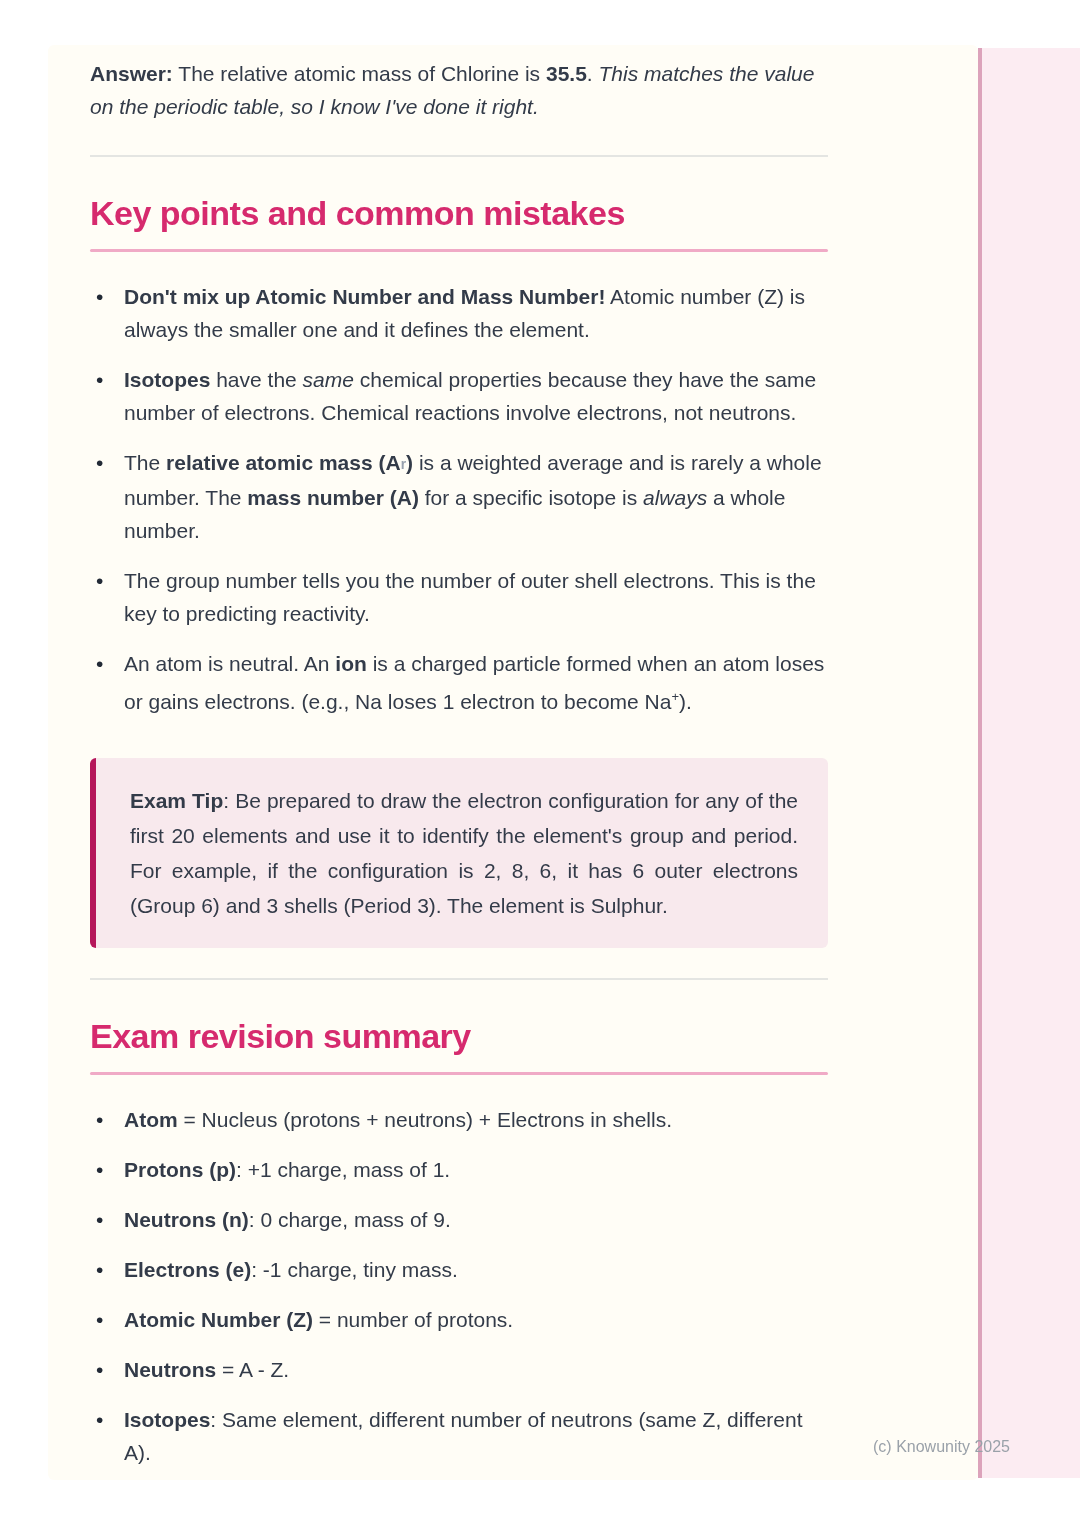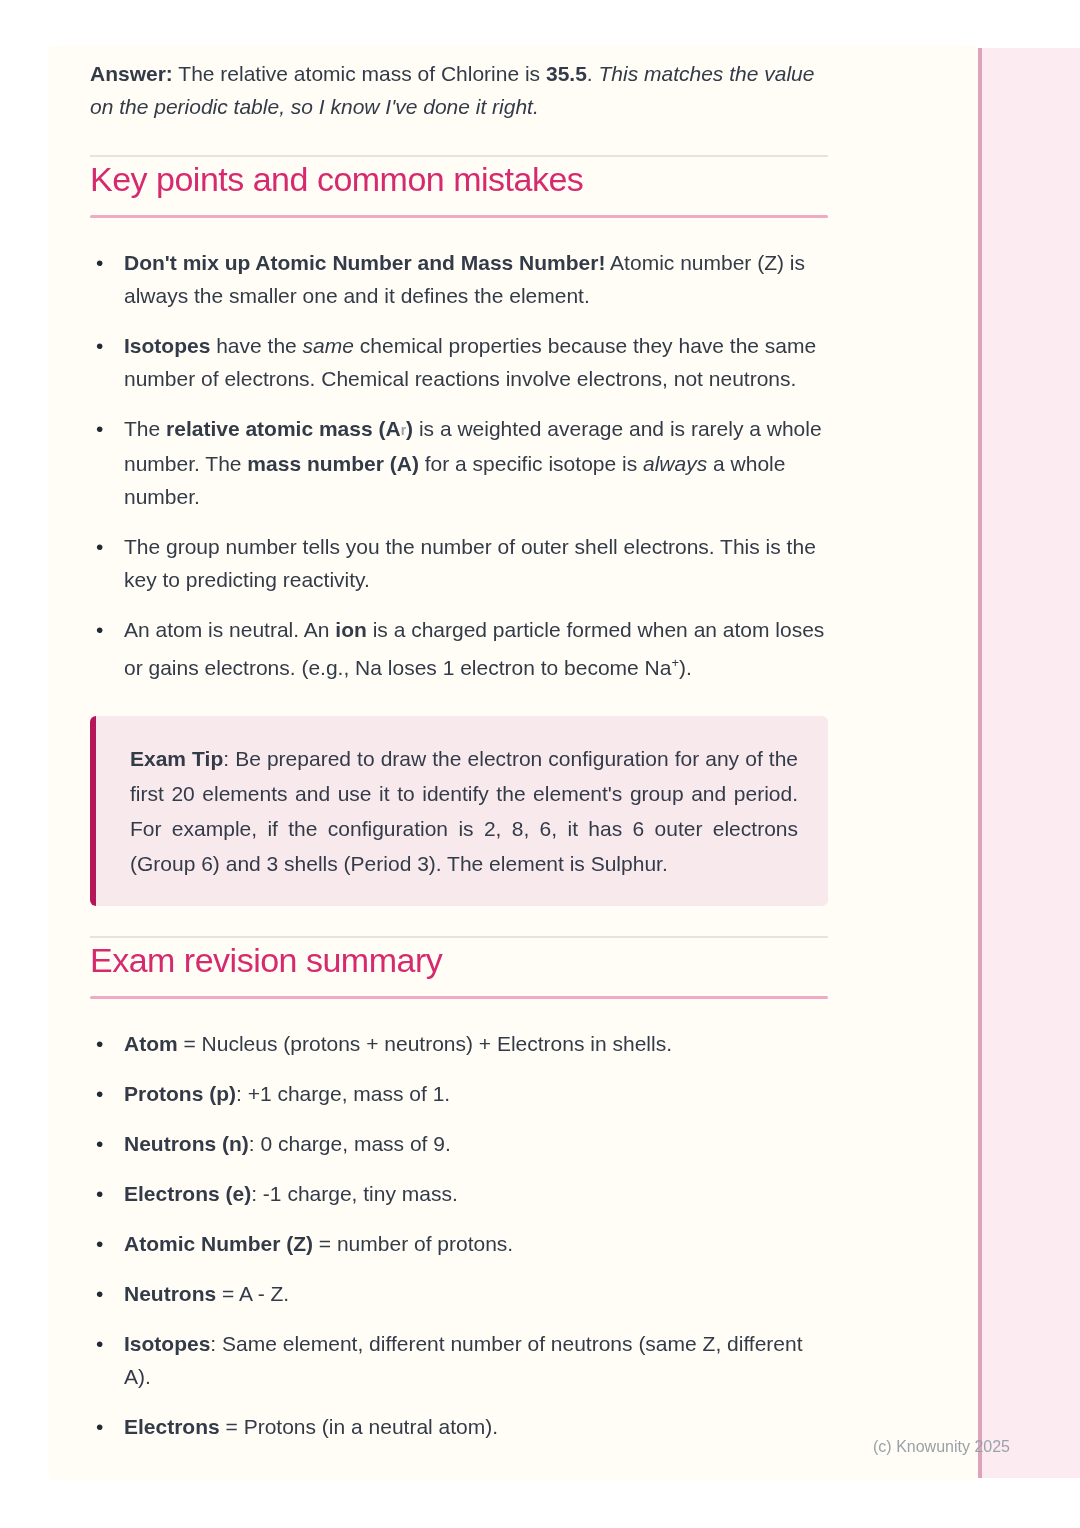--- a/index.html
+++ b/index.html
@@ -43,23 +43,24 @@
     font-size:21px;
     line-height:33px;
   }
   .divider{
     border:none;
     border-top:2px solid var(--divider);
     margin-top:32px;
   }
   .divider-2{margin-top:30px;}
   .section-title{
+    margin-top:34px;
     font-size:34px;
     line-height:44px;
-    font-weight:400;
+    font-weight:700;
     letter-spacing:-0.5px;
     color:var(--accent);
   }
   .title-underline{
     margin-top:14px;
     height:3px;
     background:var(--heading-underline);
     border-radius:2px;
   }
   ul.bullets{
@@ -76,21 +77,21 @@
   }
   ul.bullets.key-points li{margin-bottom:11px;}
   ul.bullets li::before{
     content:"\2022";
     position:absolute;
     left:6px; top:0;
     color:#222a36;
     font-size:21px;
   }
   .tip{
-    margin-top:32px;
+    margin-top:40px;
     background:var(--tip-background);
     border-left:6px solid var(--tip-border);
     border-radius:6px;
     padding:25px 30px 25px 34px;
   }
   .tip .para{
     line-height:35px;
     text-align:justify;
   }
   .watermark{

